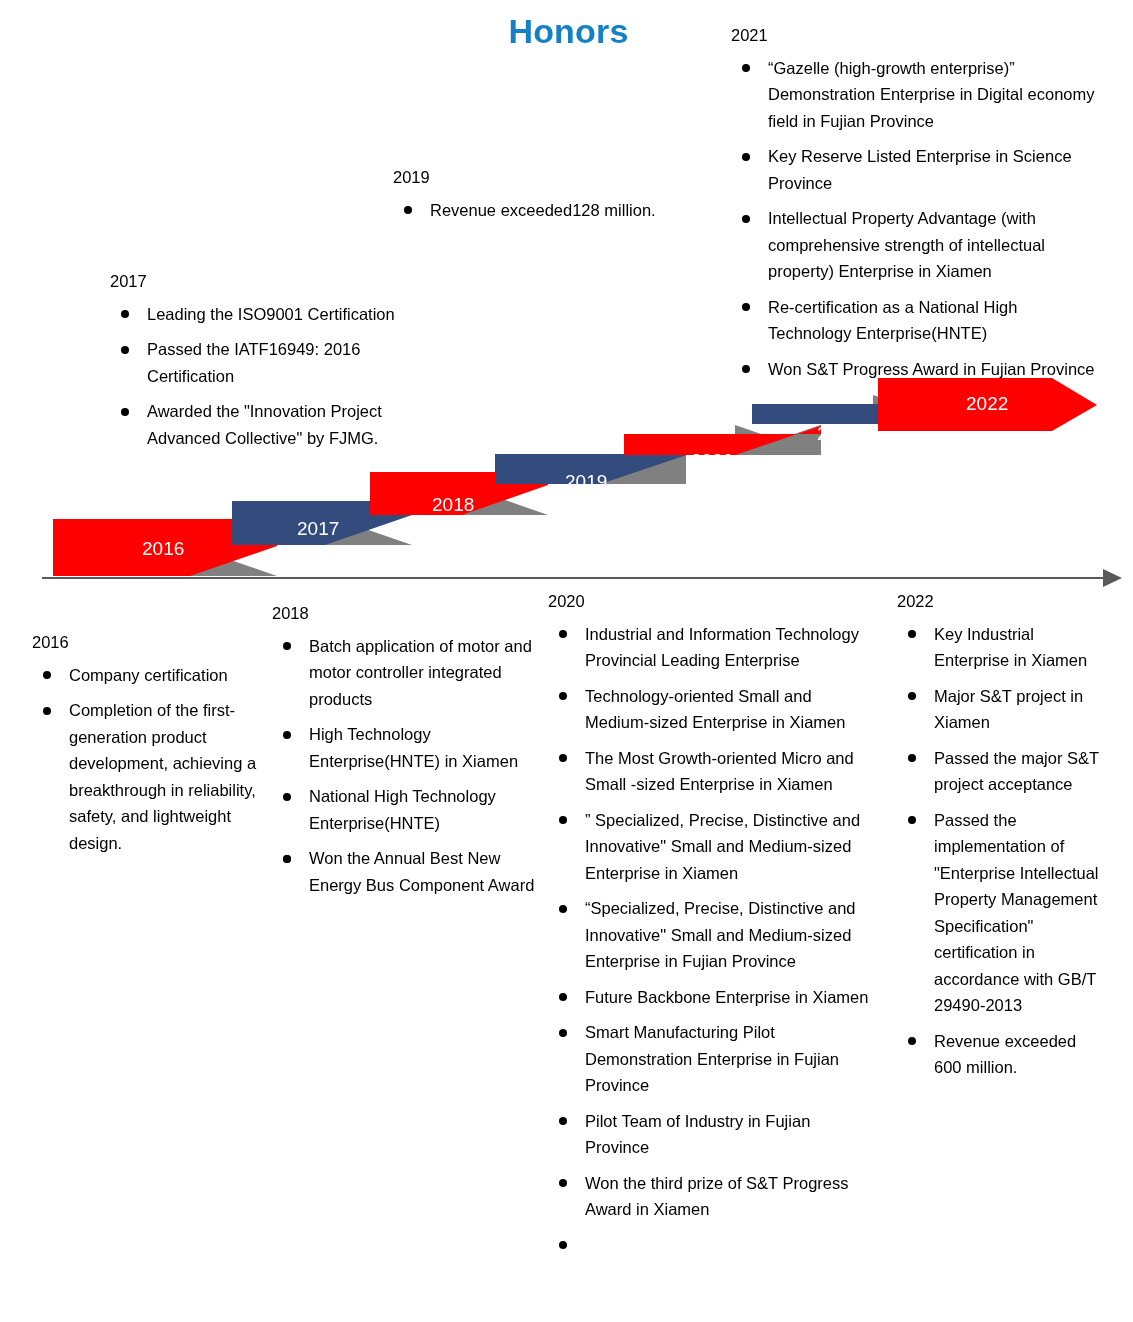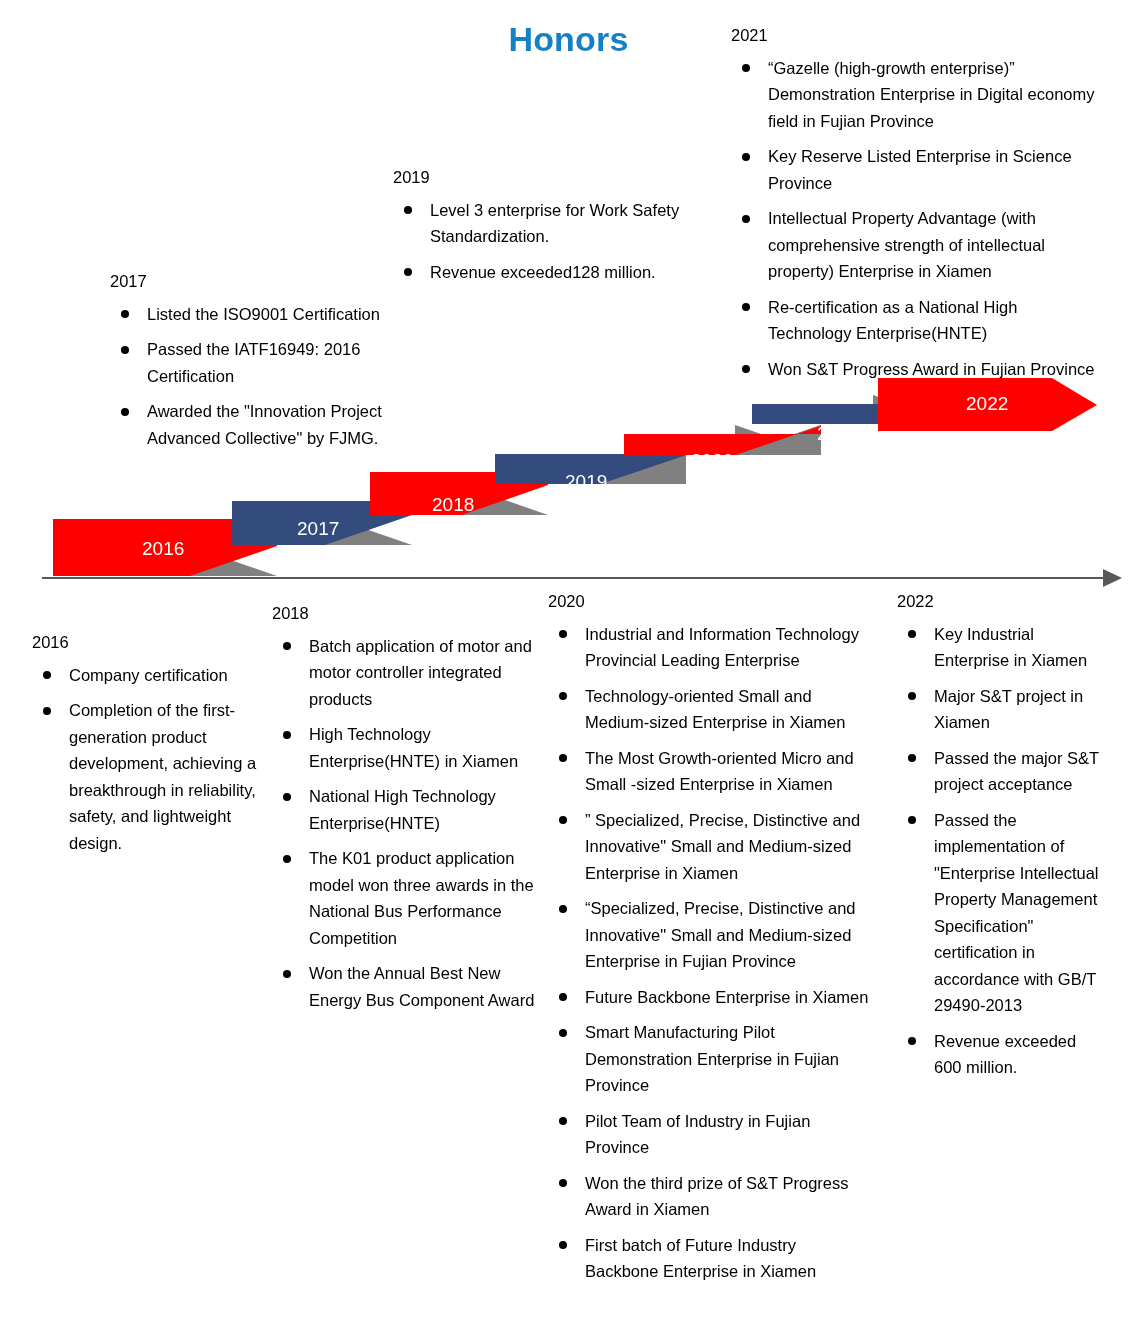--- a/index.html
+++ b/index.html
@@ -13,21 +13,21 @@
     position: relative;
     font-family: "Liberation Sans", sans-serif;
     color: #000000;
     overflow: hidden;
   }
   .abs { position: absolute; }
 
   
   #page-title {
     left: 0;
-    top: 20px;
+    top: 12px;
     width: 1133px;
     text-align: center;
     font-size: 34px;
     font-weight: bold;
     color: #1481C6;
     letter-spacing: 0.2px;
   }
   
   #page-title .inner { display: inline-block; transform: translateX(2px); }
 
@@ -74,30 +74,29 @@
   }
 </style>
 </head>
 <body>
 
 <div class="abs" id="page-title"><span class="inner">Honors</span></div>
 
 <div class="year-group" style="left:110px; top:272px; width:300px;">
   <div class="year-label">2017</div>
   <ul class="bullets">
-    <li><span class="bullet-dot"></span><span>Listed the ISO9001 Certification</span></li>
+    <li><span class="bullet-dot"></span><span>Leading the ISO9001 Certification</span></li>
     <li><span class="bullet-dot"></span><span>Passed the IATF16949: 2016 Certification</span></li>
     <li><span class="bullet-dot"></span><span>Awarded the "Innovation Project Advanced Collective" by FJMG.</span></li>
   </ul>
 </div>
 
 <div class="year-group" style="left:393px; top:168px; width:325px;">
   <div class="year-label">2019</div>
   <ul class="bullets">
-    <li><span class="bullet-dot"></span><span>Level 3 enterprise for Work Safety Standardization.</span></li>
     <li><span class="bullet-dot"></span><span>Revenue exceeded128 million.</span></li>
   </ul>
 </div>
 
 <div class="year-group" style="left:731px; top:26px; width:375px;">
   <div class="year-label">2021</div>
   <ul class="bullets">
     <li class="indent-quote"><span class="bullet-dot"></span><span>“Gazelle (high-growth enterprise)” Demonstration Enterprise in Digital economy field in Fujian Province</span></li>
     <li><span class="bullet-dot"></span><span>Key Reserve Listed Enterprise in Science Province</span></li>
     <li><span class="bullet-dot"></span><span>Intellectual Property Advantage (with comprehensive strength of intellectual property) Enterprise in Xiamen</span></li>
@@ -174,38 +173,38 @@
     <li><span class="bullet-dot"></span><span>Completion of the first-generation product development, achieving a breakthrough in reliability, safety, and lightweight design.</span></li>
   </ul>
 </div>
 
 <div class="year-group" style="left:272px; top:604px; width:272px;">
   <div class="year-label">2018</div>
   <ul class="bullets">
     <li><span class="bullet-dot"></span><span>Batch application of  motor and motor controller integrated products</span></li>
     <li><span class="bullet-dot"></span><span>High Technology Enterprise(HNTE) in Xiamen</span></li>
     <li><span class="bullet-dot"></span><span>National High Technology Enterprise(HNTE)</span></li>
-    <li><span class="bullet-dot"></span><span>The K01 product application model won three awards in the National Bus Performance Competition</span></li>
+    <li><span class="bullet-dot"></span></li>
     <li><span class="bullet-dot"></span><span>Won the Annual Best New Energy Bus Component Award</span></li>
   </ul>
 </div>
 
 <div class="year-group" style="left:548px; top:592px; width:330px;">
   <div class="year-label">2020</div>
   <ul class="bullets">
     <li><span class="bullet-dot"></span><span>Industrial and Information Technology Provincial Leading Enterprise</span></li>
     <li><span class="bullet-dot"></span><span>Technology-oriented Small and Medium-sized Enterprise in Xiamen</span></li>
     <li><span class="bullet-dot"></span><span>The Most Growth-oriented Micro and Small -sized Enterprise in Xiamen</span></li>
     <li class="indent-quote"><span class="bullet-dot"></span><span>”  Specialized, Precise, Distinctive and Innovative" Small and Medium-sized Enterprise in Xiamen</span></li>
     <li class="indent-quote"><span class="bullet-dot"></span><span>“Specialized, Precise, Distinctive and Innovative" Small and Medium-sized Enterprise in Fujian Province</span></li>
     <li><span class="bullet-dot"></span><span>Future Backbone Enterprise in Xiamen</span></li>
     <li><span class="bullet-dot"></span><span>Smart Manufacturing Pilot Demonstration Enterprise in Fujian Province</span></li>
     <li><span class="bullet-dot"></span><span>Pilot Team of Industry in Fujian Province</span></li>
     <li><span class="bullet-dot"></span><span>Won the third prize of S&amp;T Progress Award in Xiamen</span></li>
-    <li><span class="bullet-dot"></span><span>First batch of Future Industry Backbone Enterprise in Xiamen</span></li>
+    <li><span class="bullet-dot"></span></li>
   </ul>
 </div>
 
 <div class="year-group" style="left:897px; top:592px; width:215px;">
   <div class="year-label">2022</div>
   <ul class="bullets">
     <li><span class="bullet-dot"></span><span>Key Industrial Enterprise in Xiamen</span></li>
     <li><span class="bullet-dot"></span><span>Major S&amp;T project in Xiamen</span></li>
     <li><span class="bullet-dot"></span><span>Passed the major S&amp;T project acceptance</span></li>
     <li><span class="bullet-dot"></span><span>Passed the implementation of "Enterprise Intellectual Property Management Specification" certification in accordance with GB/T 29490-2013</span></li>

